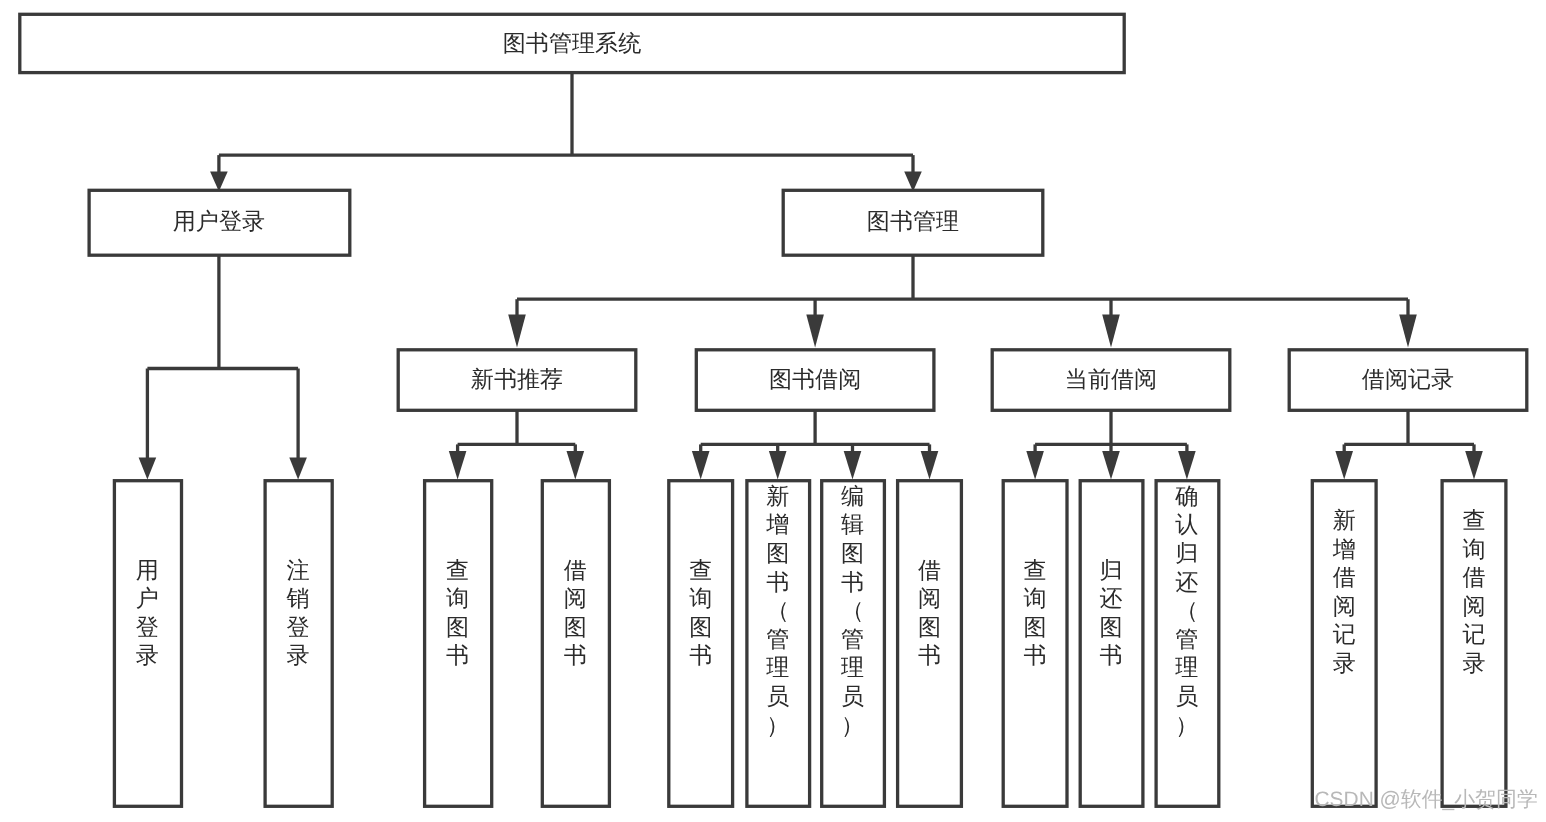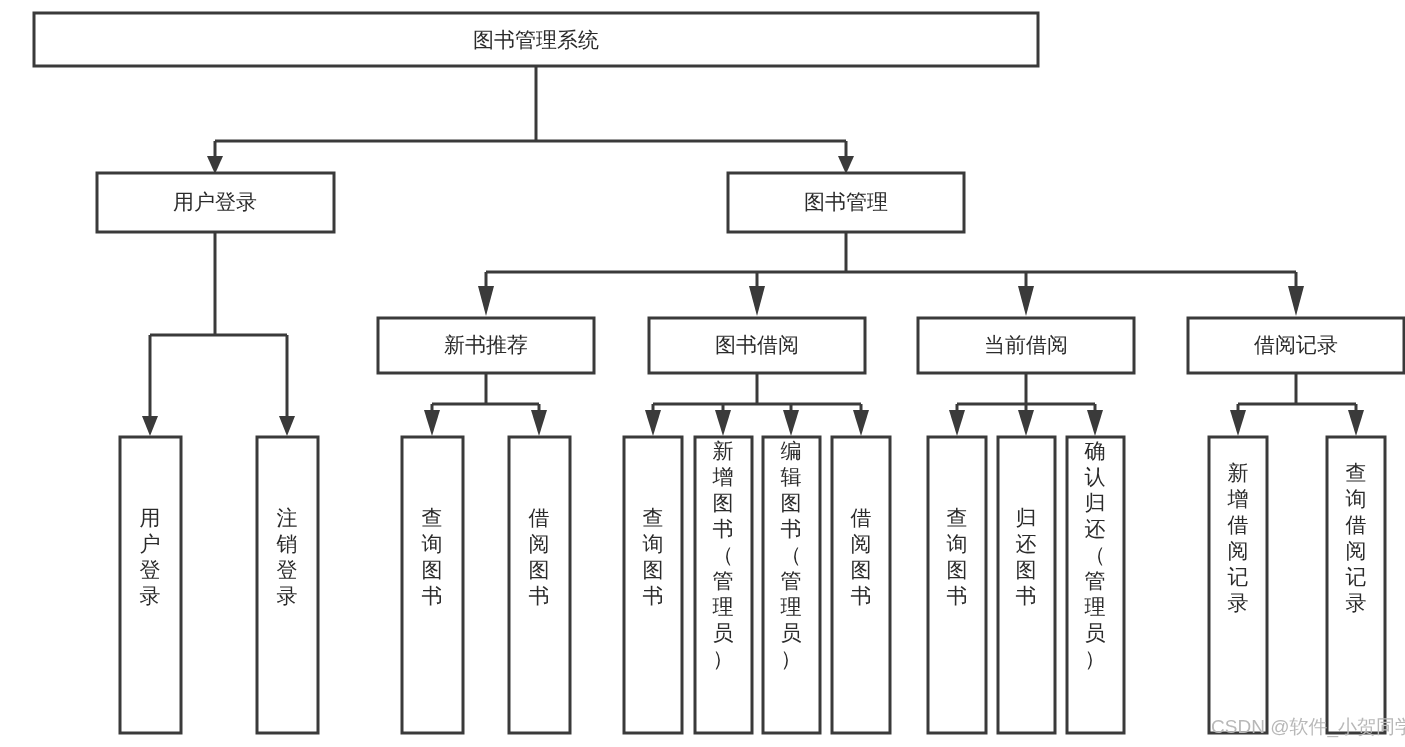--- a/index.html
+++ b/index.html
@@ -9,21 +9,21 @@
   }
   body {
     width: 1405px;
     height: 747px;
     font-family: "Liberation Sans", sans-serif;
     overflow: hidden;
     position: relative;
   }
   #diagram-root {
     position: absolute;
-    left: 16px;
+    left: 0;
     top: 0;
     width: 1163px;
     height: 747px;
   }
   svg.diagram {
     display: block;
     width: 1405px;
     height: 747px;
   }
   .node-box {

